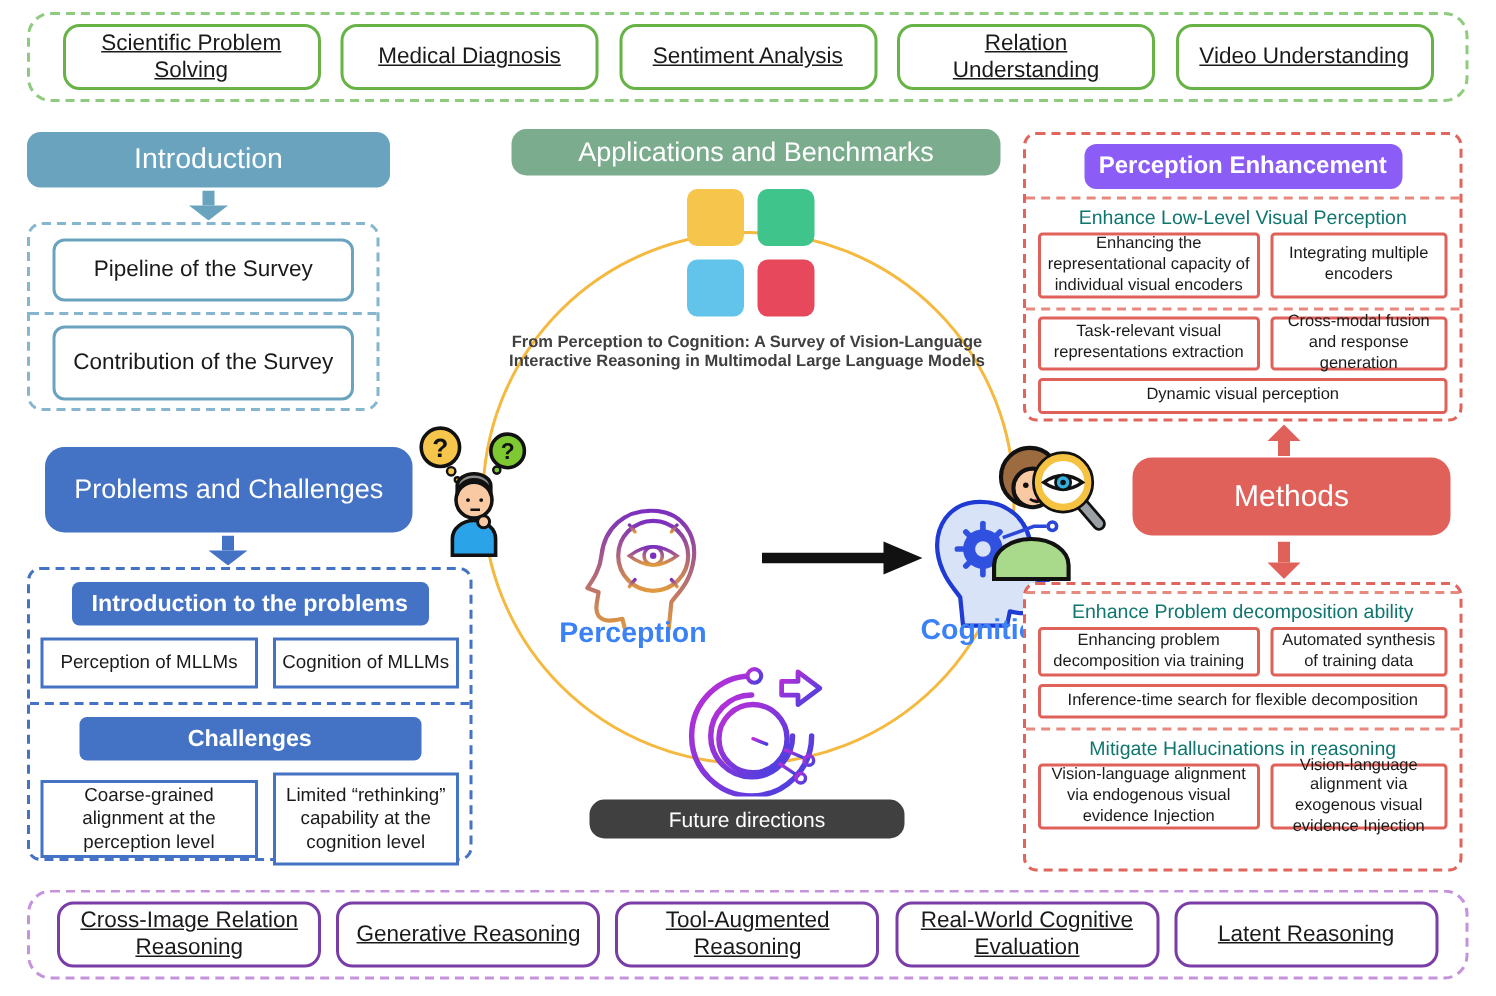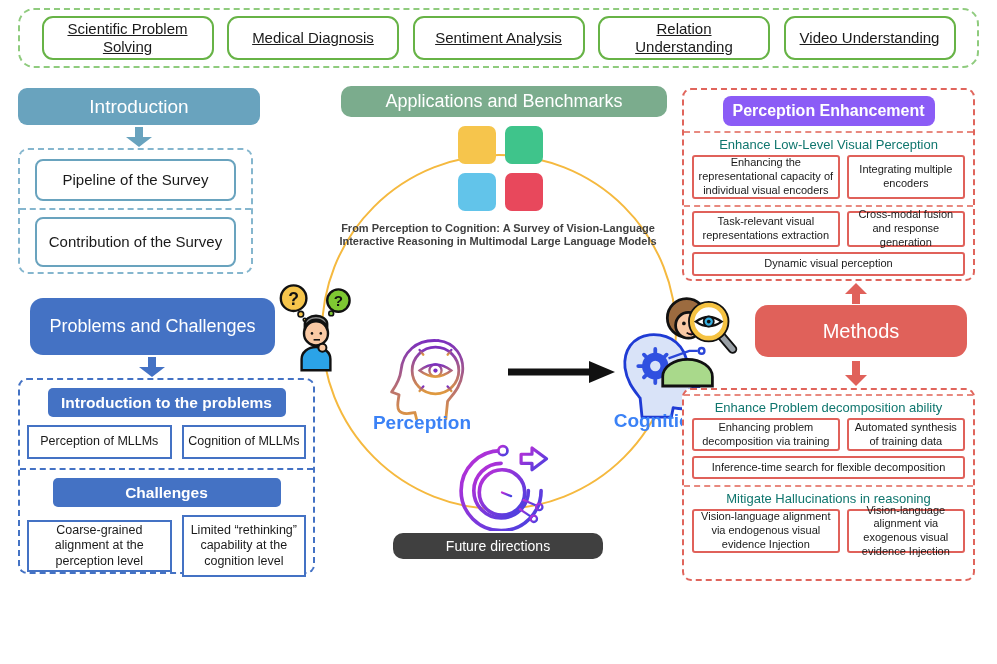--- a/index.html
+++ b/index.html
@@ -287,14 +287,21 @@
     </div>
     <div class="rcell rcell-wide">Inference-time search for flexible decomposition</div>
     <div class="rdiv" style="margin-top:6px;"></div>
     <div class="rsub">Mitigate Hallucinations in reasoning</div>
     <div class="rrow rrow-c2">
       <div class="rcell rcell-a">Vision-language alignment via endogenous visual evidence Injection</div>
       <div class="rcell rcell-b">Vision-language alignment via exogenous visual evidence Injection</div>
     </div>
   </div>
 
+  <div class="strip strip-bottom">
+    <div class="pillbox pill-purple">Cross-Image Relation Reasoning</div>
+    <div class="pillbox pill-purple">Generative Reasoning</div>
+    <div class="pillbox pill-purple">Tool-Augmented Reasoning</div>
+    <div class="pillbox pill-purple">Real-World Cognitive Evaluation</div>
+    <div class="pillbox pill-purple">Latent Reasoning</div>
+  </div>
 
 </div>
 
 </body></html>

